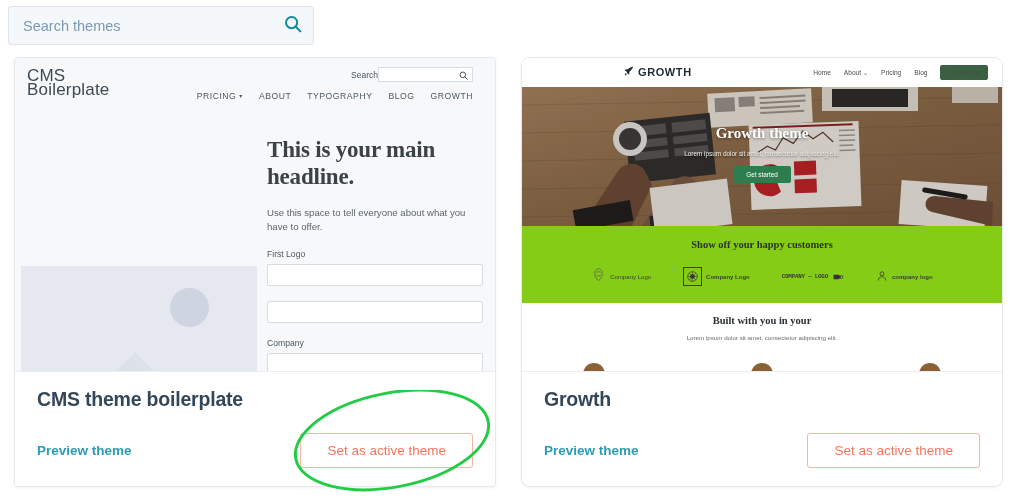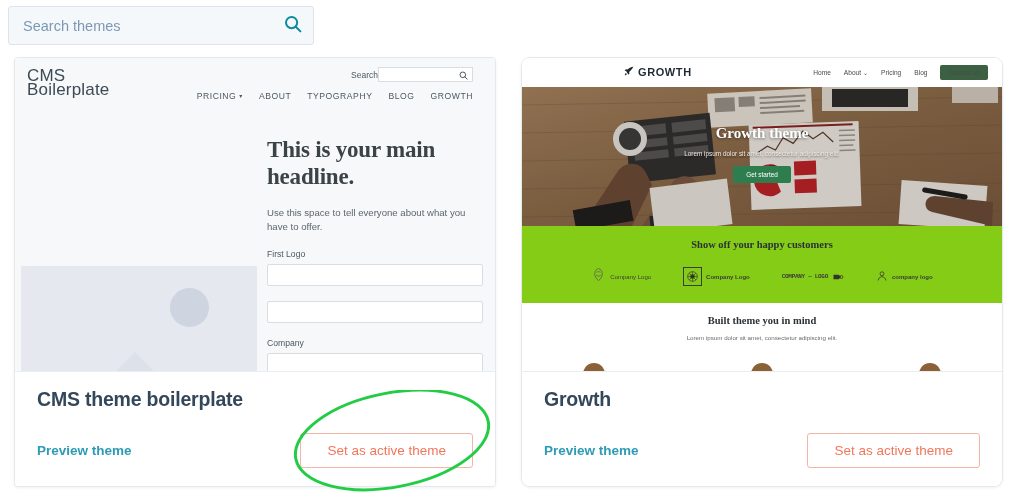--- a/index.html
+++ b/index.html
@@ -443,21 +443,21 @@
                   <path d="M3 14c0-3 2.3-5 5-5s5 2 5 5"></path>
                 </svg>
               </span>
               <span class="gw-logo-cap b">company logo</span>
             </div>
 
           </div>
         </div>
 
         <div class="gw-built">
-          <h2 class="gw-built-title">Built theme you in mind</h2>
+          <h2 class="gw-built-title">Built with you in your</h2>
           <p class="gw-built-sub">Lorem ipsum dolor sit amet, consectetur adipiscing elit.</p>
           <div class="gw-dots">
             <span class="gw-dot"></span>
             <span class="gw-dot"></span>
             <span class="gw-dot"></span>
           </div>
         </div>
 
       </div>
     </div>

